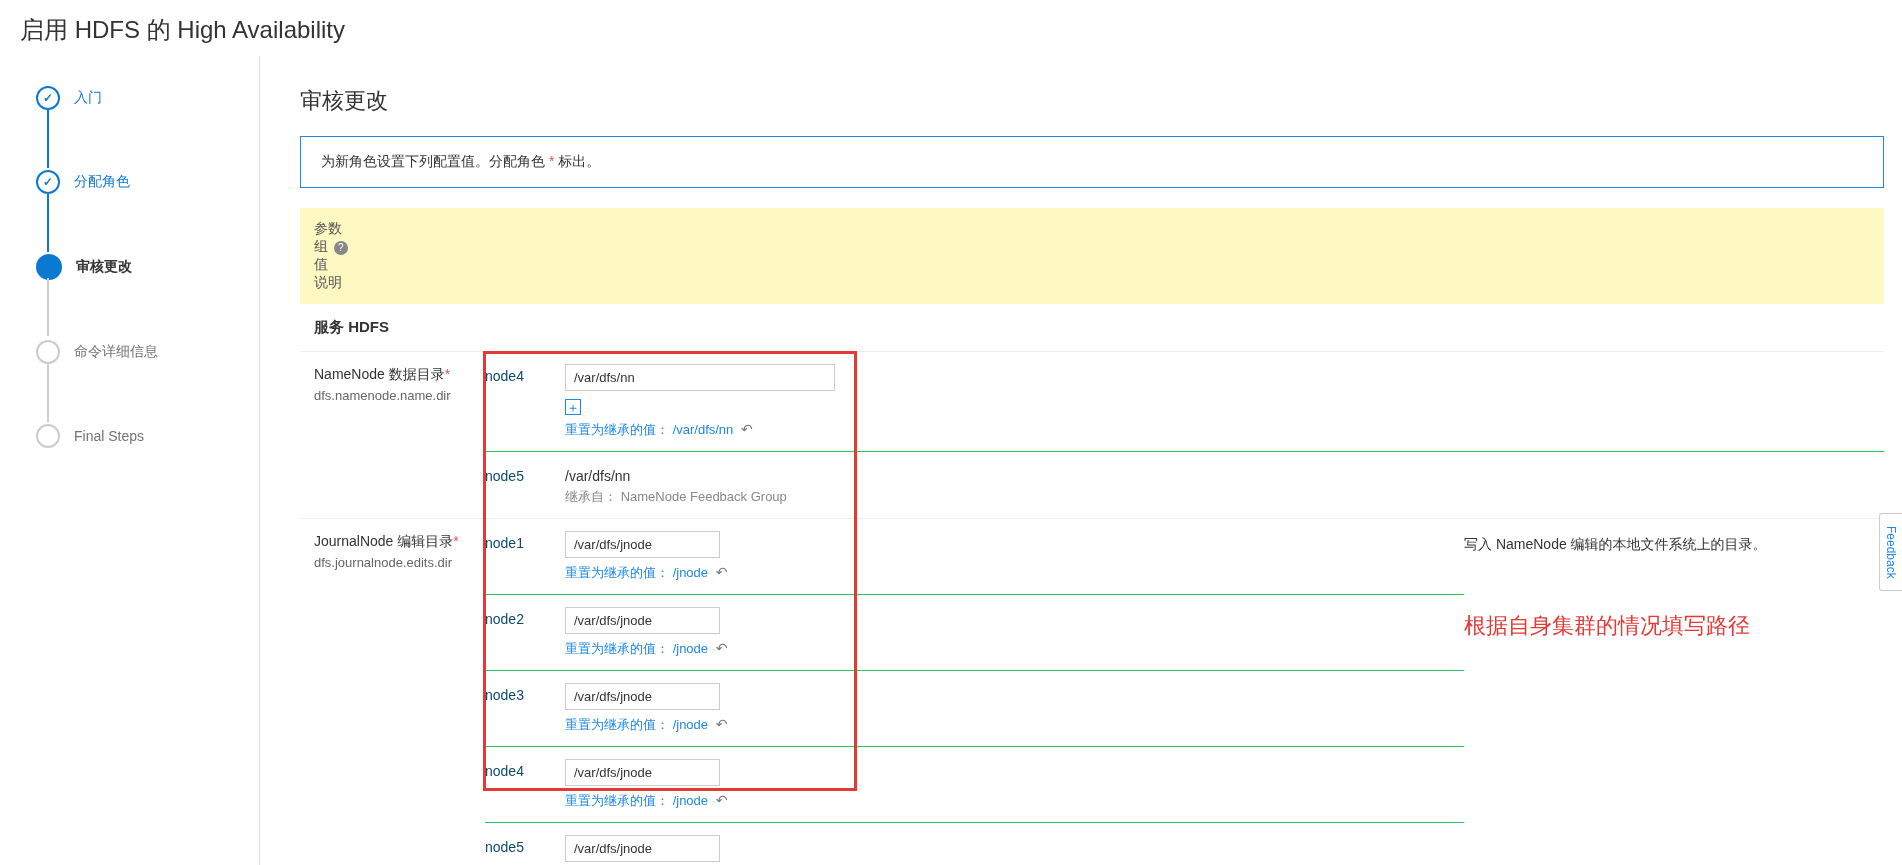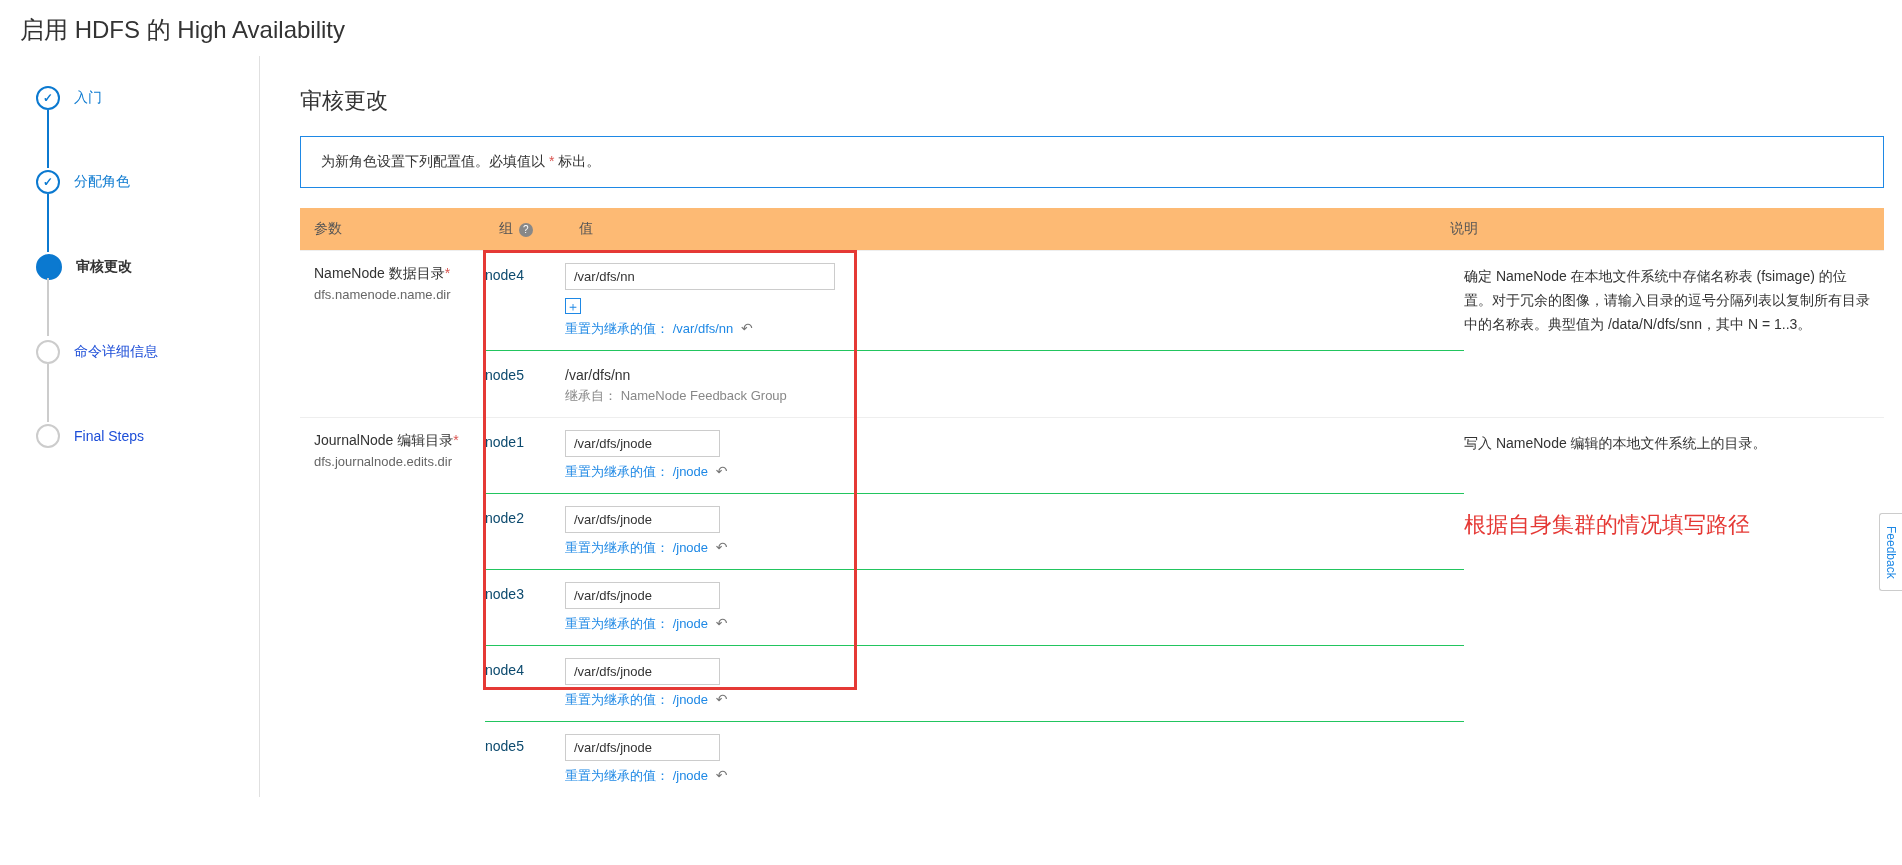--- a/index.html
+++ b/index.html
@@ -61,40 +61,41 @@
     font-weight: bold;
   }
   .step-bullet.current {
     background: #0b79d0;
     border-color: #0b79d0;
     width: 26px; height: 26px;
   }
   .step-bullet.pending { border-color: #ccc; }
   .step-label { color: #0b79d0; font-size: 14px; }
   .step-label.current { color: #333; font-weight: 600; }
-  .step-label.pending { color: #1d4ed8; }
+  .step-label.pending { color: #737373; }
   .main {
     flex: 1;
     padding: 30px 0 0 40px;
   }
   .main-title { font-size: 22px; font-weight: 400; margin-bottom: 20px; }
   .notice-box {
     border: 1px solid #1e88e5;
     background: #fff;
     padding: 16px 20px;
     margin-bottom: 20px;
   }
   .notice-box .asterisk { color: #d9534f; }
   .cfg-head {
-    background: #fdba74;
+    background: #fef9c3;
     display: flex;
     padding: 12px 14px;
     font-size: 14px;
     color: #555;
     font-weight: 500;
+    flex-direction: column;
   }
   .col-param { width: 185px; flex-shrink: 0; }
   .col-group { width: 80px; flex-shrink: 0; }
   .col-value { flex: 1; padding-right: 20px; }
   .col-desc { width: 420px; flex-shrink: 0; }
   .help-icon {
     display: inline-flex;
     width: 14px; height: 14px;
     border-radius: 50%;
     background: #888;
@@ -233,33 +234,34 @@
     <div class="step">
       <div class="step-bullet pending"></div>
       <span class="step-label pending">Final Steps</span>
     </div>
   </div>
 
   <div class="main rel">
     <div class="main-title">审核更改</div>
 
     <div class="notice-box">
-      <span>为新角色设置下列配置值。必填值以 </span><span class="asterisk">*</span><span> 标出。</span>
+      <span>为新角色设置下列配置值。分配角色 </span><span class="asterisk">*</span><span> 标出。</span>
     </div>
 
     <div class="cfg-head">
       <div class="col-param">参数</div>
       <div class="col-group">
         <span>组</span>
         <span class="help-icon">?</span>
       </div>
       <div class="col-value">值</div>
       <div class="col-desc">说明</div>
     </div>
 
+    <div class="service-title">服务 HDFS</div>
 
     <div class="rel">
       <div class="red-box" style="left:183px; top:0; width:374px; height:440px;"></div>
 
       <div class="param-block">
         <div class="param-name-cell">
           <div class="param-name">
             <span>NameNode 数据目录</span><span class="req">*</span>
           </div>
           <div class="param-key">dfs.namenode.name.dir</div>
@@ -281,21 +283,20 @@
             <div class="group-cell">node5</div>
             <div class="value-cell">
               <div class="static-path">/var/dfs/nn</div>
               <div class="inherit-line">
                 <span>继承自：</span>
                 <span>NameNode Feedback Group</span>
               </div>
             </div>
           </div>
         </div>
-        <div class="desc-cell">确定 NameNode 在本地文件系统中存储名称表 (fsimage) 的位置。对于冗余的图像，请输入目录的逗号分隔列表以复制所有目录中的名称表。典型值为 /data/N/dfs/snn，其中 N = 1..3。</div>
       </div>
 
       <div class="param-block">
         <div class="param-name-cell">
           <div class="param-name">
             <span>JournalNode 编辑目录</span><span class="req">*</span>
           </div>
           <div class="param-key">dfs.journalnode.edits.dir</div>
         </div>
         <div class="group-val-wrap">

